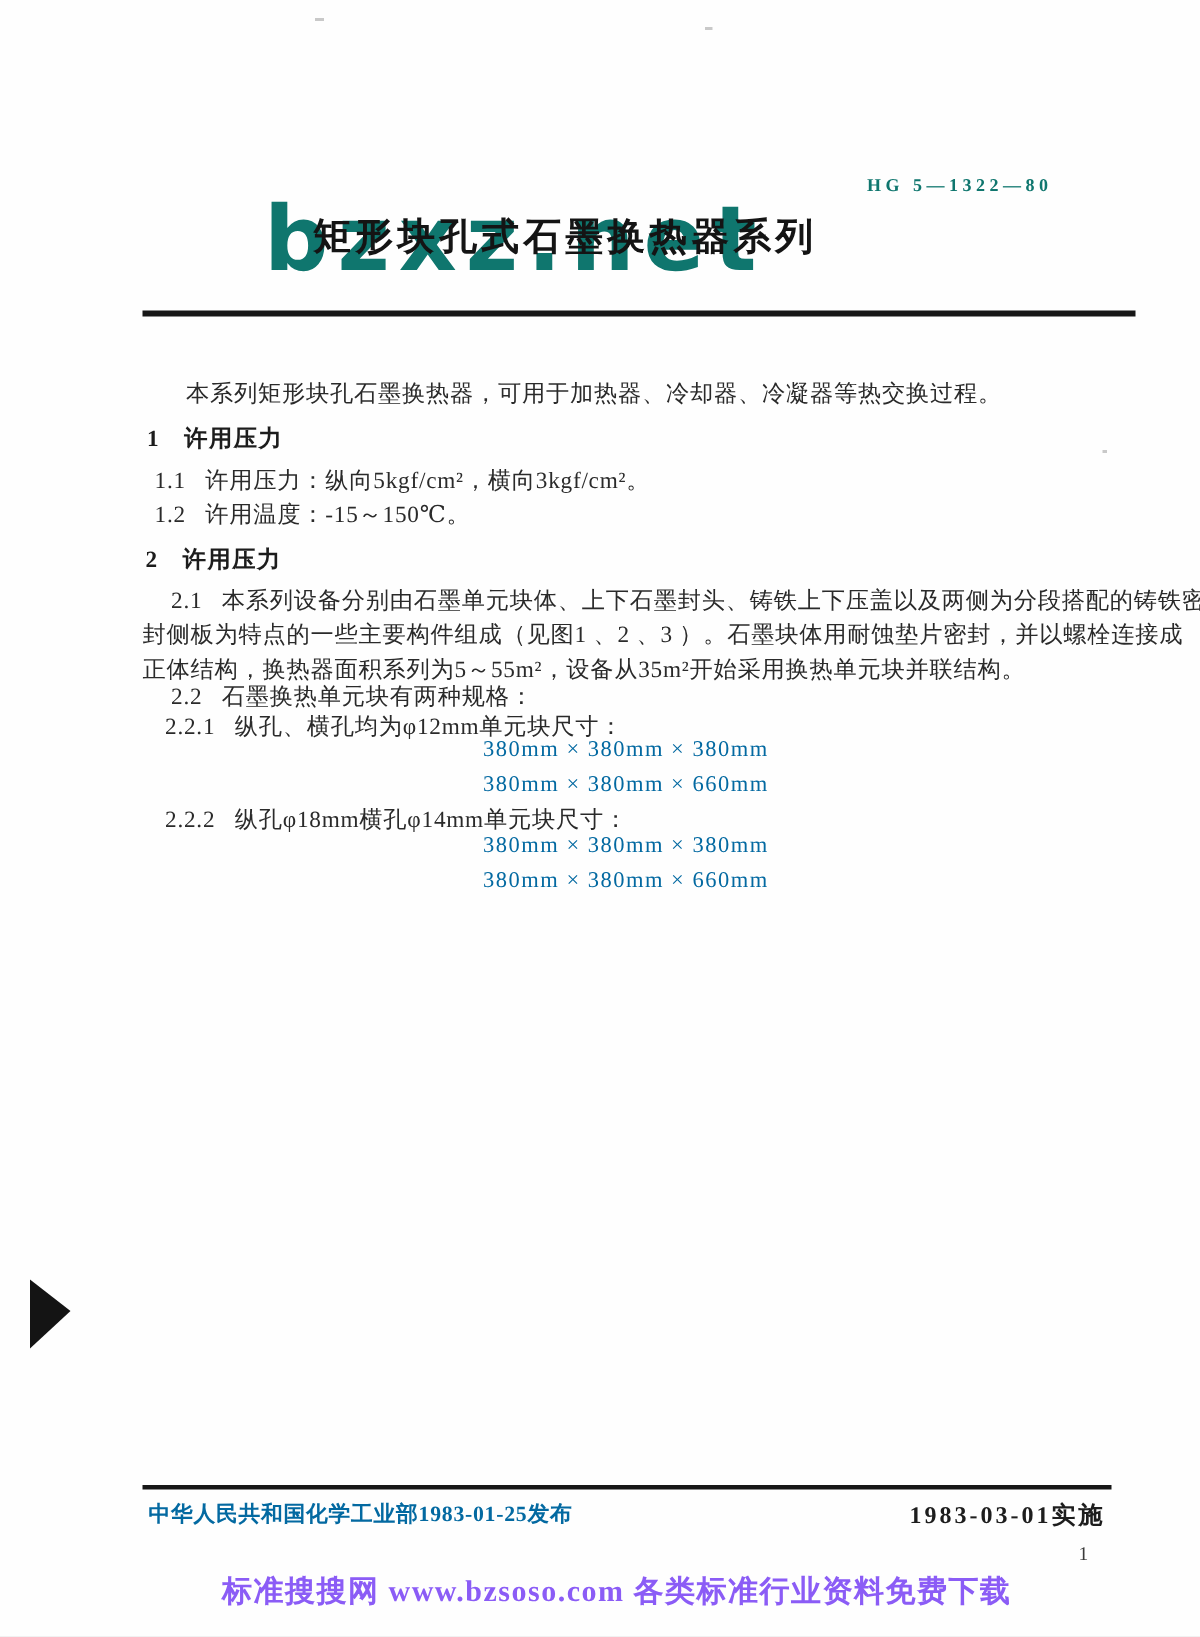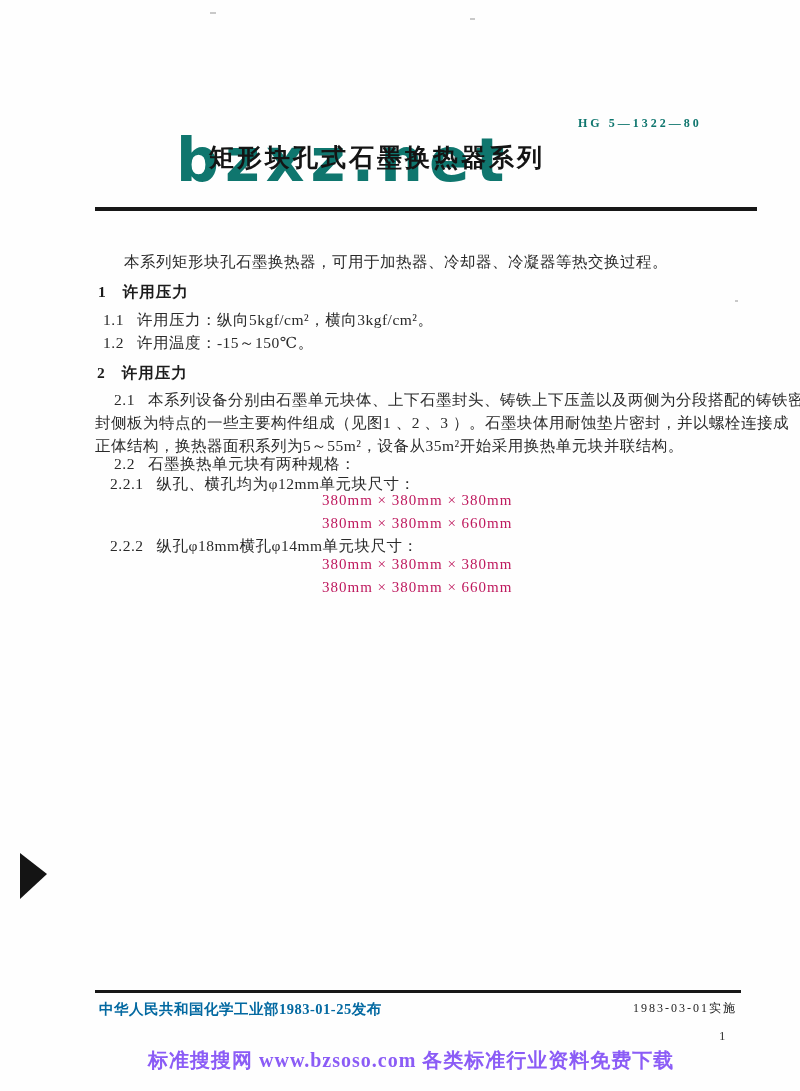--- a/index.html
+++ b/index.html
@@ -23,31 +23,31 @@
     color:#0f766e;line-height:1;
   }
   .rule{position:absolute;background:#171717;z-index:4;}
   .rule-title{top:207px;left:95px;width:662px;height:4px;}
   .rule-footer{top:990px;left:95px;width:646px;height:3px;}
   
   .para{font-size:15.5px;color:#2a2a2a;letter-spacing:0.5px;}
   .heading{font-size:15.5px;font-weight:bold;color:#1c1c1c;letter-spacing:1px;}
   .hnum{display:inline-block;margin-right:16px;font-weight:bold;}
   .cnum{display:inline-block;margin-right:13px;font-weight:normal;letter-spacing:0.5px;}
-  .dims{font-size:15px;color:#be185d;letter-spacing:1px;}
+  .dims{font-size:15px;color:#0369a1;letter-spacing:1px;}
   
   .reg-triangle{
     position:absolute;left:20px;top:853px;width:0;height:0;
     border-left:27px solid #141414;
     border-top:21px solid transparent;
     border-bottom:25px solid transparent;
   }
   
   .footer-left{top:1000px;left:99px;font-size:14.5px;font-weight:bold;color:#0369a1;letter-spacing:0.5px;}
-  .footer-right{top:1000px;right:63px;font-size:12px;font-weight:normal;color:#1d1d1d;letter-spacing:2px;}
+  .footer-right{top:1000px;right:63px;font-size:16px;font-weight:bold;color:#1d1d1d;letter-spacing:2px;}
   .page-num{top:1028px;left:719px;font-size:13px;color:#3a3a3a;}
   .wm-bottom{
     top:1047px;left:148px;
     font-size:20px;color:#8b5cf6;letter-spacing:1px;
     font-family:"Liberation Serif","DejaVu Serif",serif;
     font-weight:bold;
   }
   .speck{position:absolute;background:#c9c9c9;}
 </style>
 </head>

